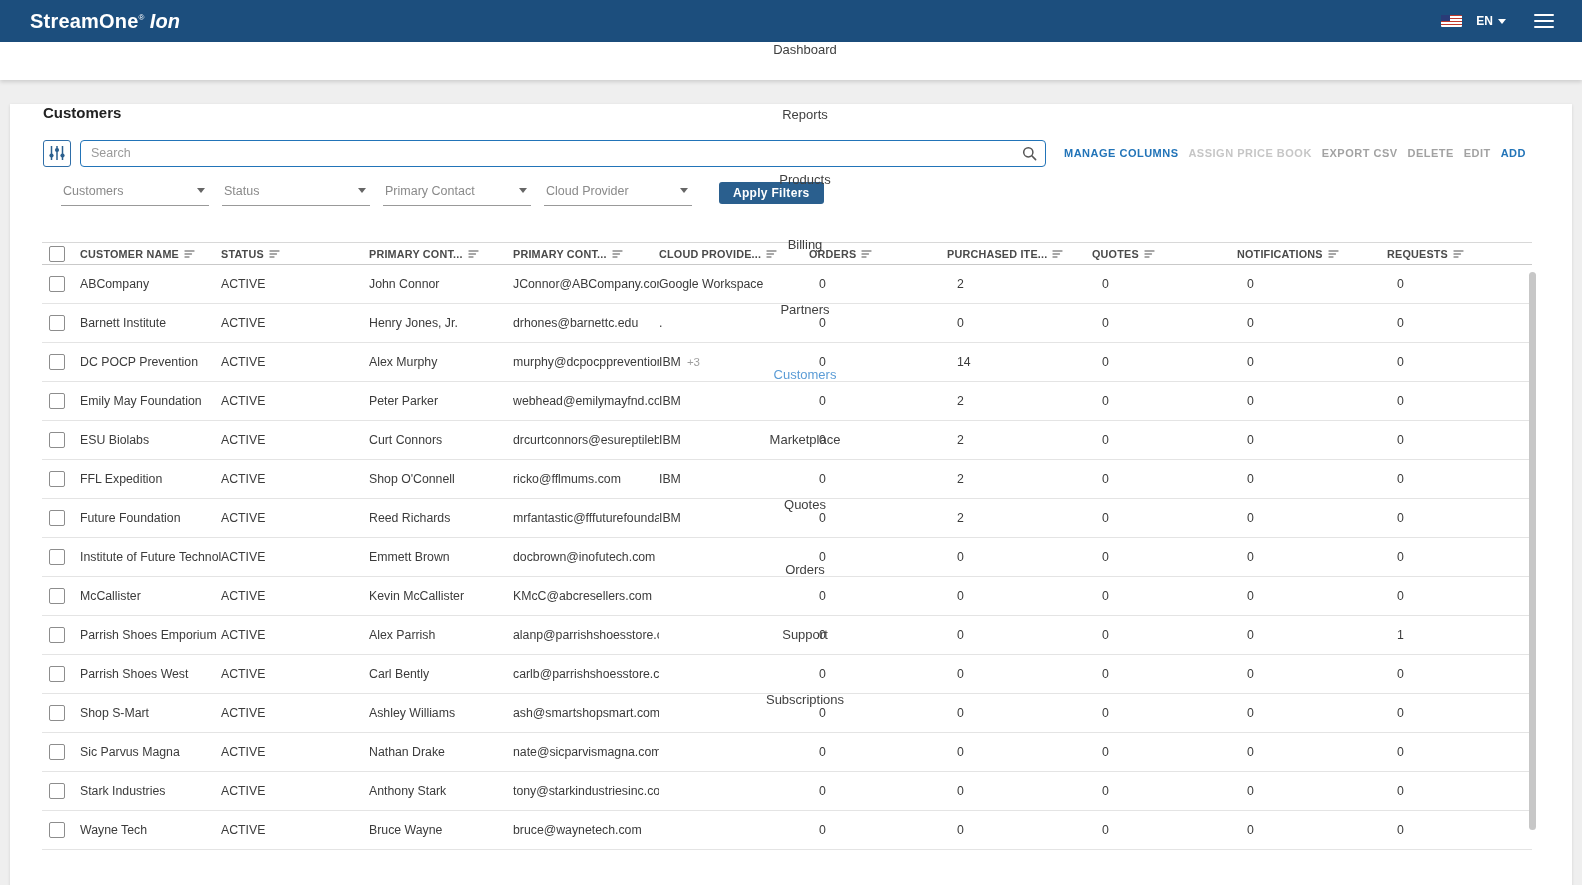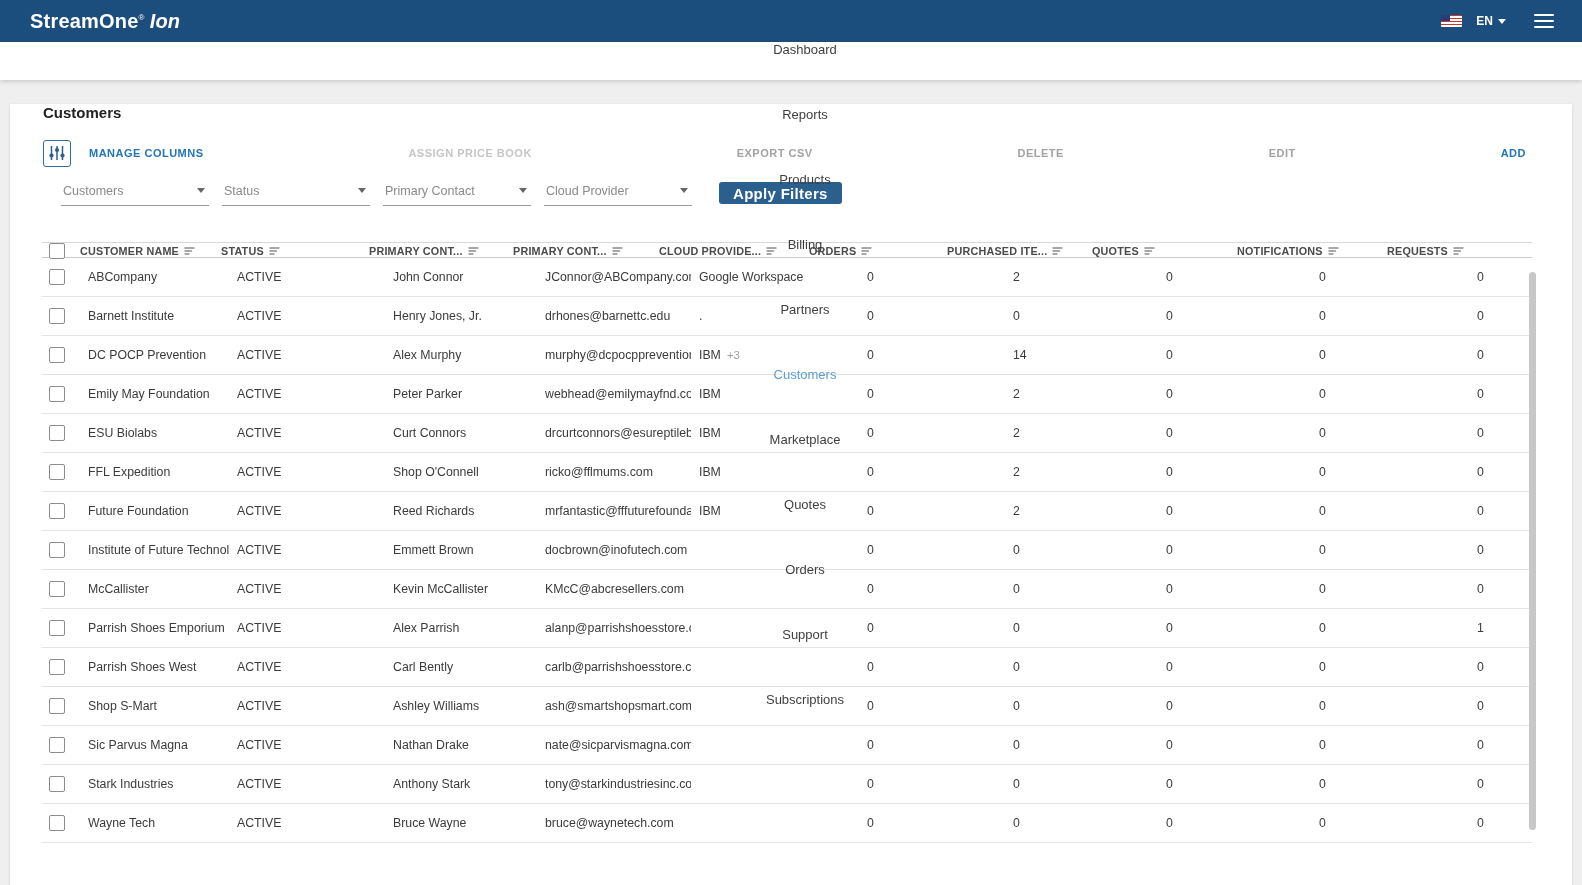--- a/index.html
+++ b/index.html
@@ -47,30 +47,30 @@
   .action.disabled { color:#c6c6c6; cursor:default; }
   .action.muted { color:#a2a2a2; cursor:default; }
 
   
   .filters { display:flex; align-items:flex-end; margin:13px 0 0 51px; }
   .dropdown { width:148px; height:26px; border-bottom:1px solid #999; display:flex; align-items:center;
               justify-content:space-between; margin-right:13px; cursor:pointer; padding:0 4px 4px 2px; }
   .dropdown .dd-label { font-size:12.5px; color:#8a8a8a; }
   .dd-arrow { width:0; height:0; border-left:4px solid transparent; border-right:4px solid transparent; border-top:5px solid #666; }
   .apply-btn { margin-left:14px; margin-bottom:2px; height:22px; padding:0 14px; background:#2a5f8e; color:#fff;
-               border:none; border-radius:3px; font-size:15px; font-weight:700; letter-spacing:.3px;
+               border:none; border-radius:3px; font-size:12px; font-weight:700; letter-spacing:.3px;
                cursor:pointer; font-family:"Liberation Sans",sans-serif; }
 
   
   .table-wrap { margin:36px 0 0 32px; width:1490px; position:relative; }
   .tgrid { display:grid; grid-template-columns:38px 141px 148px 144px 146px 140px 138px 145px 145px 150px 1fr; align-items:center; }
-  .thead { height:16px; border-top:1px solid #d8d8d8; border-bottom:1px solid #c9c9c9; }
+  .thead { height:23px; border-top:1px solid #d8d8d8; border-bottom:1px solid #c9c9c9; }
   .th { font-size:10.8px; font-weight:700; color:#4a4a4a; letter-spacing:.2px; display:flex; align-items:center; gap:5px; white-space:nowrap; overflow:hidden; }
   .th.num { padding-left:10px; }
-  .trow { height:39px; border-bottom:1px solid #e4e4e4; cursor:pointer;gap:8px; }
+  .trow { height:39px; border-bottom:1px solid #e4e4e4; cursor:pointer; }
   .cell { font-size:12.3px; color:#3b3b3b; white-space:nowrap; overflow:hidden; }
   .cell.num { padding-left:20px; }
   .c-check { display:flex; padding-left:7px; }
   .checkbox { width:16px; height:16px; border:1.5px solid #8d8d8d; border-radius:2px; background:#fff; display:inline-block; cursor:pointer; }
   .extra { color:#9e9e9e; font-size:11.5px; margin-left:6px; }
   .scroll-thumb { position:absolute; right:-4px; top:30px; width:7px; height:558px; background:#c7c7c7; border-radius:4px; cursor:grab; }
 </style>
 </head>
 <body>
 
@@ -112,20 +112,27 @@
 
   <div class="toolbar">
     <button class="filter-btn">
       <svg width="18" height="16" viewBox="0 0 18 16" fill="none">
         <path d="M3.5 1v14M9 1v14M14.5 1v14" stroke="#2a5f8e" stroke-width="1.5"></path>
         <circle cx="3.5" cy="10.5" r="2.1" fill="#2a5f8e"></circle>
         <circle cx="9" cy="5" r="2.1" fill="#2a5f8e"></circle>
         <circle cx="14.5" cy="10.5" r="2.1" fill="#2a5f8e"></circle>
       </svg>
     </button>
+    <div class="search-wrap">
+      <input type="text" placeholder="Search" style="">
+      <svg class="search-icon" width="15" height="15" viewBox="0 0 15 15" fill="none">
+        <circle cx="6.3" cy="6.3" r="4.6" stroke="#555" stroke-width="1.5"></circle>
+        <path d="M9.8 9.8 13.6 13.6" stroke="#555" stroke-width="1.6" stroke-linecap="round"></path>
+      </svg>
+    </div>
     <div class="actions">
         <span class="action primary"><span>MANAGE COLUMNS</span></span>
         <span class="action disabled"><span>ASSIGN PRICE BOOK</span></span>
         <span class="action muted"><span>EXPORT CSV</span></span>
         <span class="action muted"><span>DELETE</span></span>
         <span class="action muted"><span>EDIT</span></span>
         <span class="action primary"><span>ADD</span></span>
       </div>
   </div>
 

